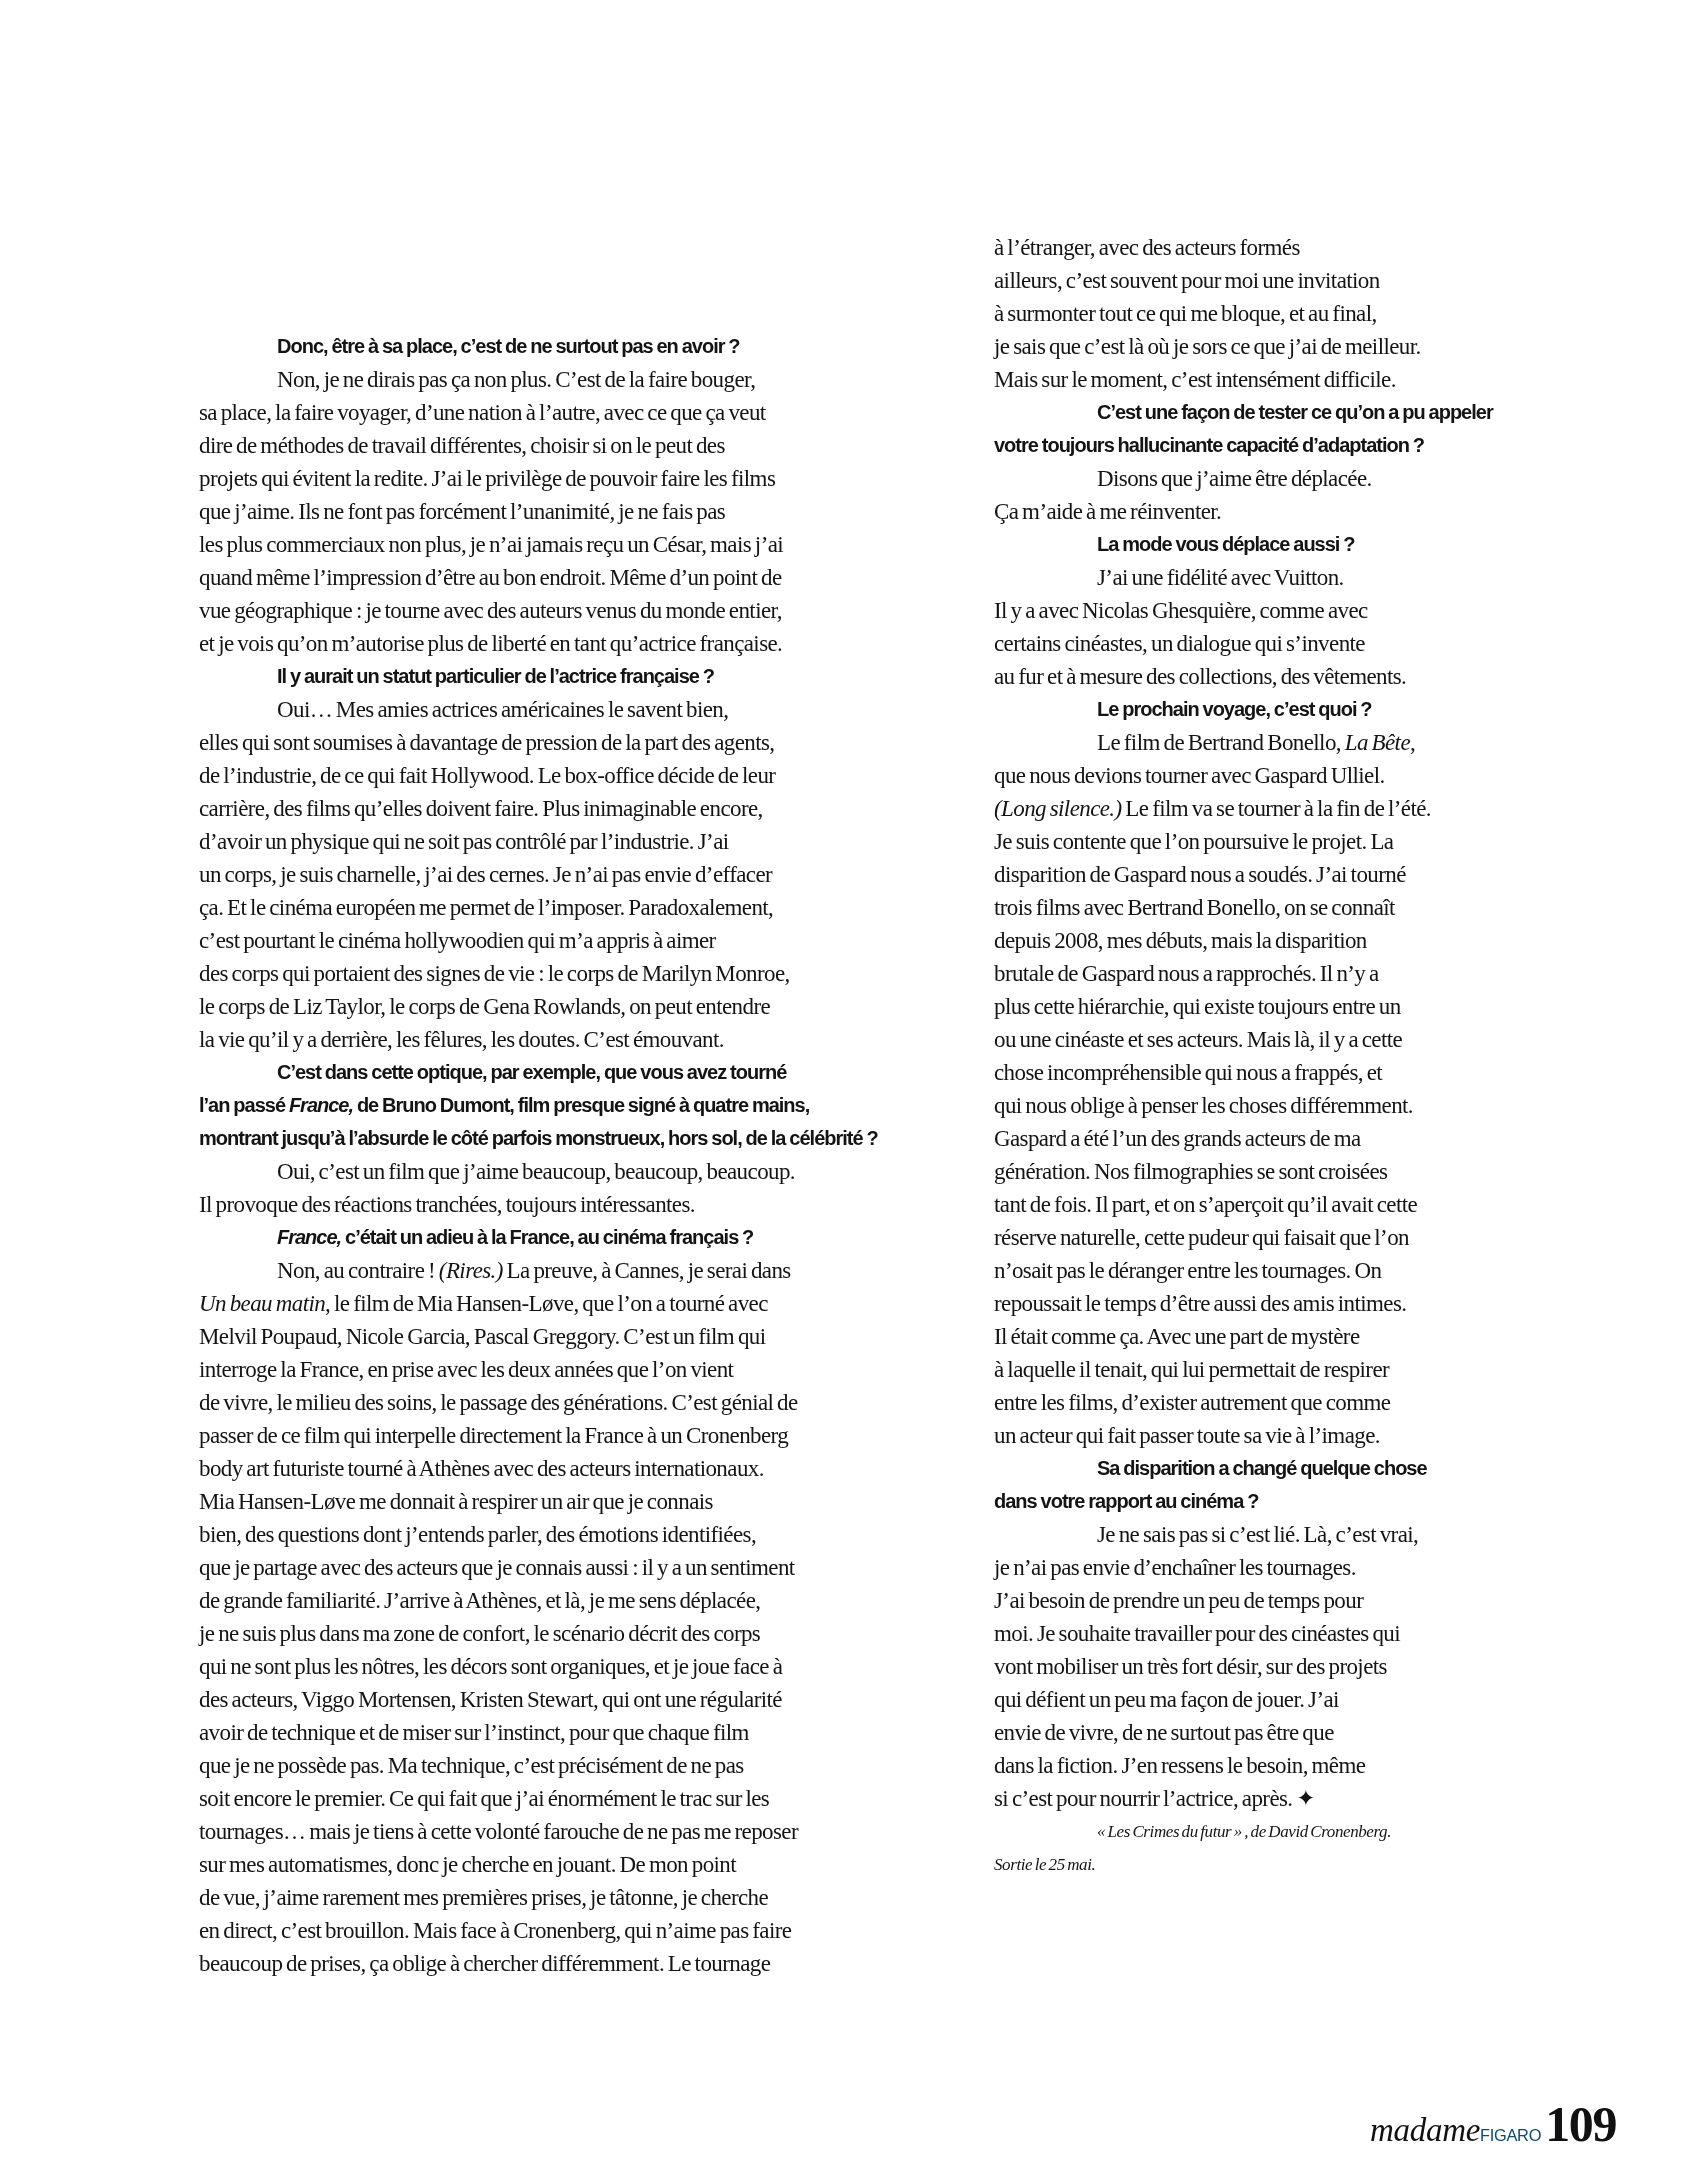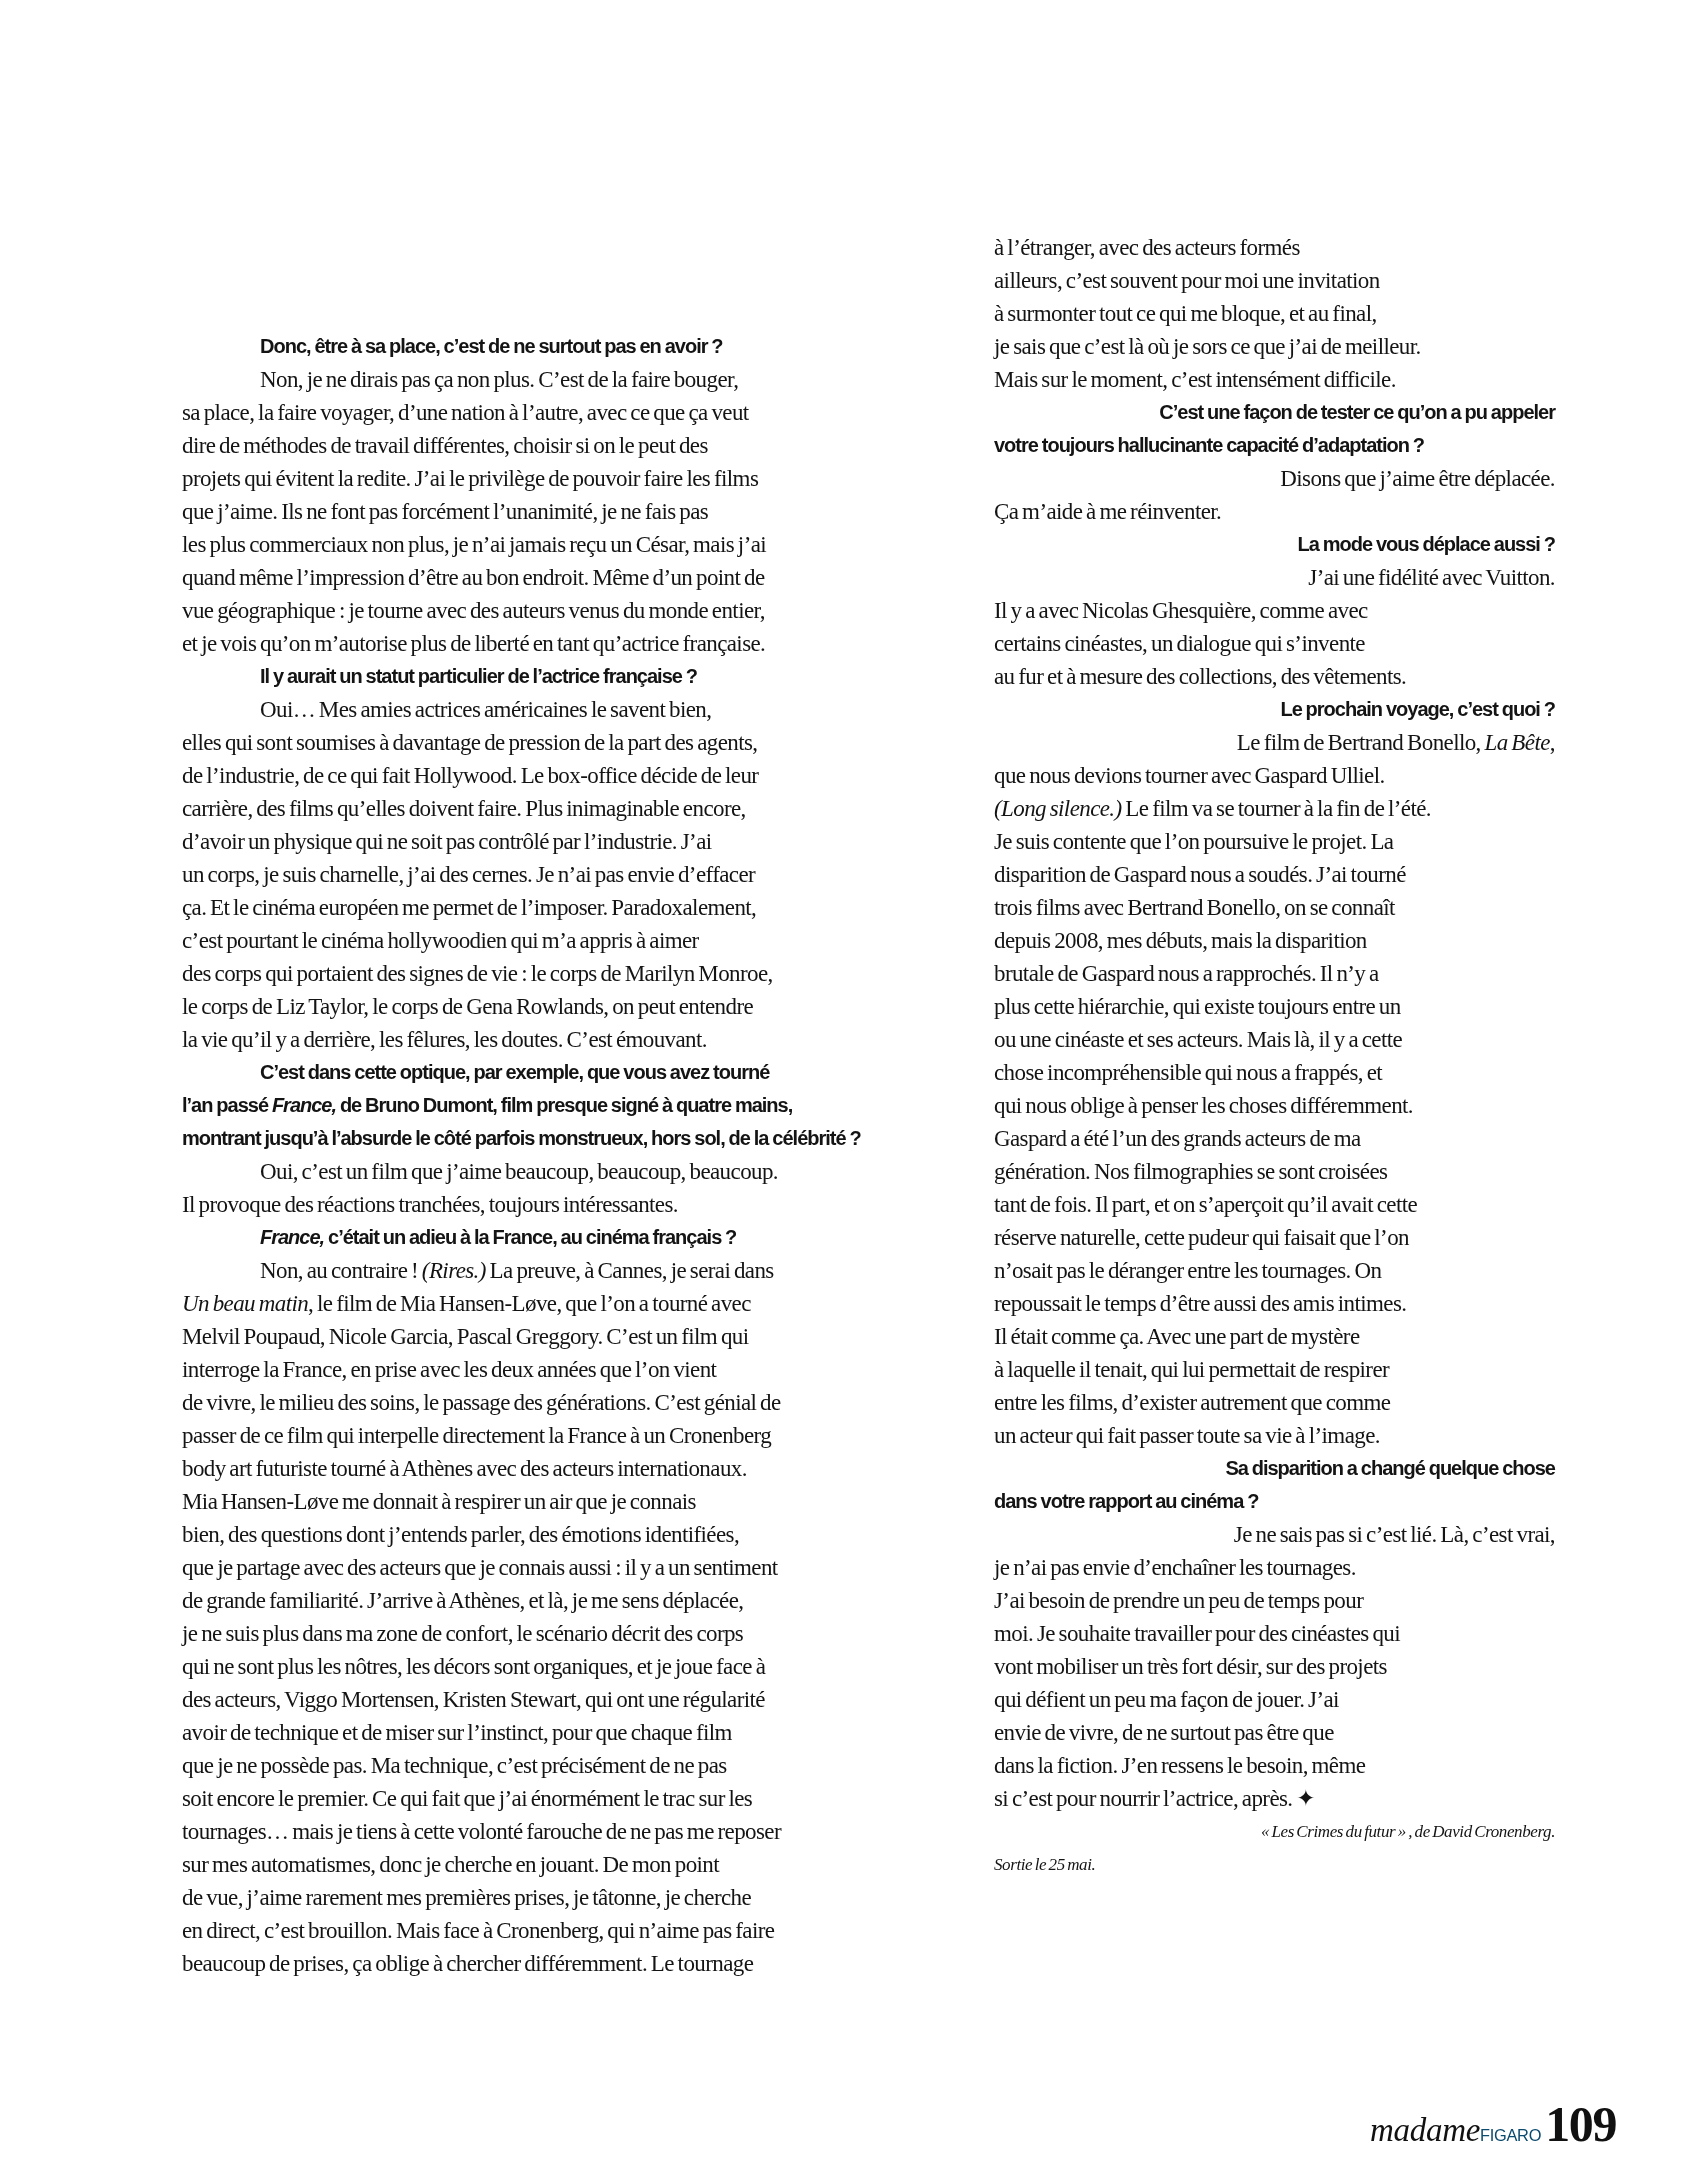--- a/index.html
+++ b/index.html
@@ -1,37 +1,37 @@
 <!DOCTYPE html>
 <html style="font-size:11px"><head>
 <meta charset="utf-8">
 <style>
   html, body { margin: 0; padding: 0; background: #ffffff; }
   body { width: 1698px; height: 2183px; position: relative; overflow: hidden; color: #141414; }
   .col { position: absolute; }
-  #col-left { left: 182px; top: 330px; width: 746px; }
+  #col-left { left: 199px; top: 330px; width: 746px; }
   #col-right { left: 994px; top: 231px; width: 561px; }
   .ln {
     font-family: "Liberation Serif", "DejaVu Serif", serif;
     font-size: 23px;
     line-height: 33px;
     height: 33px;
     white-space: nowrap;
     letter-spacing: -0.6px;
     word-spacing: -1.4px;
   }
   .ln.q {
     font-family: "Liberation Sans", "DejaVu Sans", sans-serif;
     font-weight: bold;
     font-size: 20px;
     letter-spacing: -1px;
     word-spacing: -0.7px;
   }
   .ln.ind { padding-left: 78px; }
-  #col-right .ln.ind { padding-left: 103px; text-align: right; }
+  #col-right .ln.ind { padding-left: 103px; }
   .ln.credit {
     font-family: "Liberation Serif", "DejaVu Serif", serif;
     font-style: italic;
     font-size: 17px;
     letter-spacing: -0.4px;
   }
   i, .it { font-style: italic; }
   #folio { position: absolute; right: 82px; top: 2095px; height: 48px; display: flex; align-items: baseline; }
   #brand-madame { font-family: "Liberation Serif", "DejaVu Serif", serif; font-style: italic; font-size: 33px; letter-spacing: -0.3px; color: #111; }
   #brand-figaro { font-family: "Liberation Sans", "DejaVu Sans", sans-serif; font-size: 16.4px; letter-spacing: -0.3px; color: #0c4a6e; margin-right: 4.1px; }

